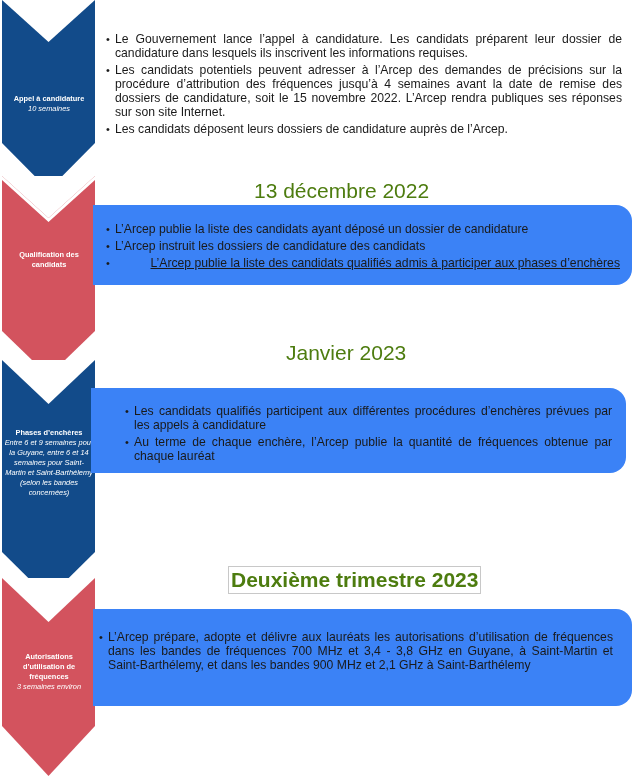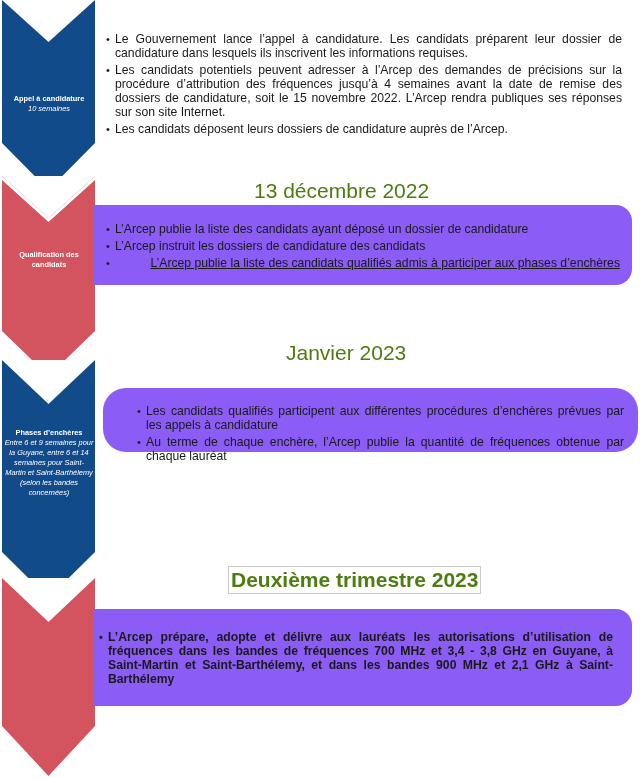--- a/index.html
+++ b/index.html
@@ -4,21 +4,21 @@
   <style>
     html, body { margin: 0; padding: 0; background: #ffffff; }
     body { width: 640px; height: 778px; position: relative; overflow: hidden;
            font-family: "Liberation Sans", sans-serif; }
     .chevron { position: absolute; left: 2px; width: 93px; }
     .chevron svg { position: absolute; left: 0; top: 0; }
     .chev-label { position: absolute; left: 2px; width: 90px; text-align: center;
                   color: #ffffff; font-size: 7.4px; line-height: 10px; }
     .chev-title { font-weight: bold; display: block; }
     .chev-sub { font-style: italic; display: block; }
-    .panel { position: absolute; background: #8b5cf6; border-radius: 0 16px 16px 0; }
+    .panel { position: absolute; background: #3b82f6; border-radius: 0 16px 16px 0; }
     .panel.plain { background: transparent; }
     .panel ul { margin: 4px; padding: 0; list-style: none; }
     .panel li { position: relative; padding-left: 9px; font-size: 12.2px; line-height: 14px;
                 color: #1a1a1a; text-align: justify; margin-bottom: 3px; }
     .panel li::before { content: "\2022"; position: absolute; left: 0; top: 0; font-size: 11px; }
     .date-heading { position: absolute; font-size: 21px; color: #4d7c0f; white-space: nowrap;
                     line-height: 26px; }
     .date-heading.boxed { border: 1px solid #c8c8c8; padding: 0 2px; }
   </style>
 </head>
@@ -55,20 +55,24 @@
     <span class="chev-title">Phases d’enchères</span>
     <span class="chev-sub">Entre 6 et 9 semaines pour la Guyane, entre 6 et 14 semaines pour Saint-Martin et Saint-Barthélemy (selon les bandes concernées)</span>
   </div>
 </div>
 
 <div class="chevron" style="top:578px; height:200px;">
   <svg width="93" height="200">
     <polygon points="0,0 93,0 93,148 46.5,198 0,148" fill="#d3535e"></polygon>
     <polygon points="0,0 46.5,44 93,0" fill="#ffffff"></polygon>
   </svg>
+  <div class="chev-label" style="top:74px;">
+    <span class="chev-title">Autorisations d’utilisation de fréquences</span>
+    <span class="chev-sub">3 semaines environ</span>
+  </div>
 </div>
 
 <div class="panel plain" style="left:102px; top:28px; width:524px;">
   <ul>
     <li>Le Gouvernement lance l’appel à candidature. Les candidats préparent leur dossier de candidature dans lesquels ils inscrivent les informations requises.</li>
     <li>Les candidats potentiels peuvent adresser à l’Arcep des demandes de précisions sur la procédure d’attribution des fréquences jusqu’à 4 semaines avant la date de remise des dossiers de candidature, soit le 15 novembre 2022. L’Arcep rendra publiques ses réponses sur son site Internet.</li>
     <li>Les candidats déposent leurs dossiers de candidature auprès de l’Arcep.</li>
   </ul>
 </div>
 
@@ -77,26 +81,26 @@
 <div class="panel" style="left:93px; top:205px; width:539px; height:80px;">
   <ul style="padding:13px 8px 0 9px;">
     <li style="text-align:left; margin-bottom:3px;">L’Arcep publie la liste des candidats ayant déposé un dossier de candidature</li>
     <li style="text-align:left; margin-bottom:3px;">L’Arcep instruit les dossiers de candidature des candidats</li>
     <li style="text-align:right;text-decoration:underline;">L’Arcep publie la liste des candidats qualifiés admis à participer aux phases d’enchères</li>
   </ul>
 </div>
 
 <div class="date-heading" style="left:286px; top:340px;">Janvier 2023</div>
 
-<div class="panel" style="left:103px; top:388px; width:535px; height:64px;border-radius:23px;">
+<div class="panel" style="left:91px; top:388px; width:535px; height:85px;">
   <ul style="padding:12px 10px 0 30px;">
     <li>Les candidats qualifiés participent aux différentes procédures d’enchères prévues par les appels à candidature</li>
     <li>Au terme de chaque enchère, l’Arcep publie la quantité de fréquences obtenue par chaque lauréat</li>
   </ul>
 </div>
 
 <div class="date-heading boxed" style="left:228px; top:566px;font-weight:bold;">Deuxième trimestre 2023</div>
 
 <div class="panel" style="left:93px; top:609px; width:539px; height:97px;">
-  <ul style="padding:17px 15px 0 2px;font-weight:bold;">
+  <ul style="padding:17px 15px 0 2px;">
     <li>L’Arcep prépare, adopte et délivre aux lauréats les autorisations d’utilisation de fréquences dans les bandes de fréquences 700 MHz et 3,4 - 3,8 GHz en Guyane, à Saint-Martin et Saint-Barthélemy, et dans les bandes 900 MHz et 2,1 GHz à Saint-Barthélemy</li>
   </ul>
 </div>
 
 </body></html>

